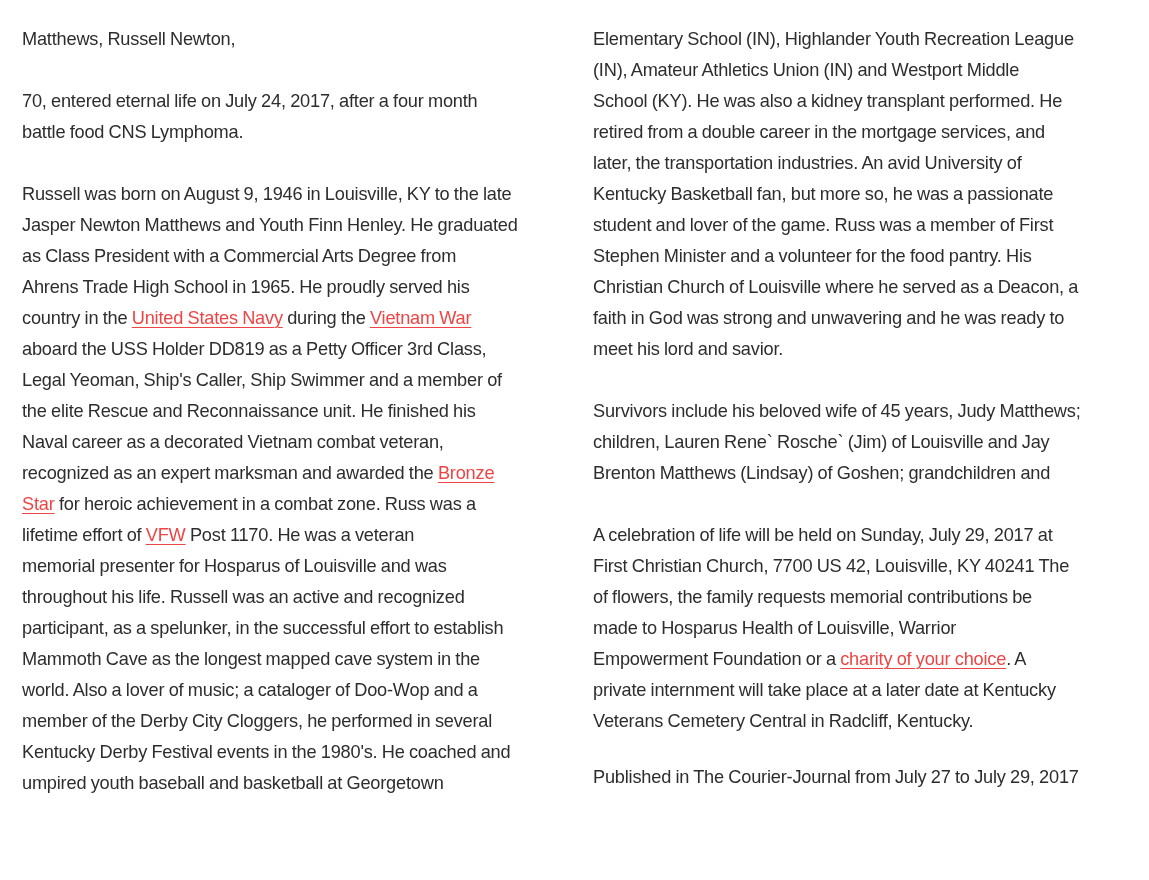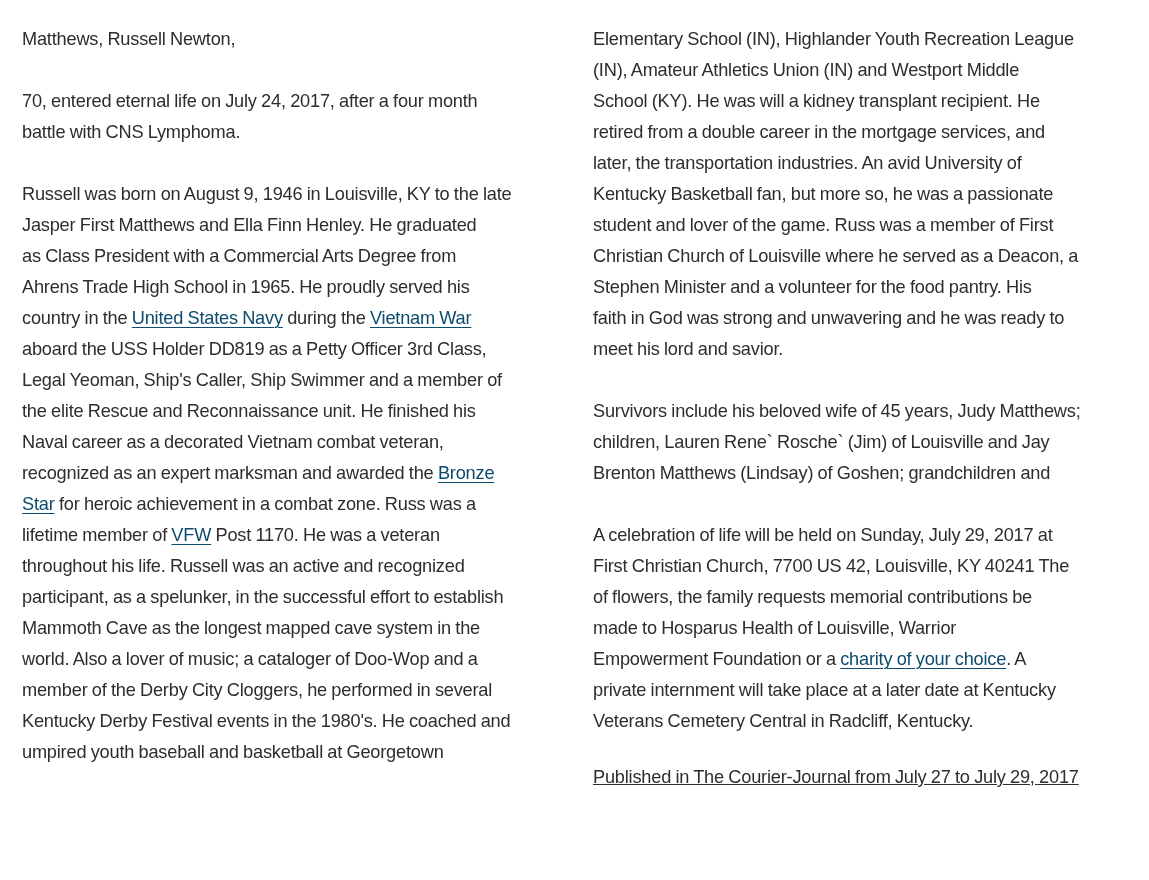--- a/index.html
+++ b/index.html
@@ -23,73 +23,74 @@
       top: 24px;
       line-height: 31px;
     }
     .col-left { left: 22px; width: 530px; }
     .col-right { left: 593px; width: 530px; top: 24px; }
     p {
       margin: 0 0 31px 0;
     }
     .line { display: block; white-space: nowrap; }
     a.link {
-      color: #0c4a6e;
+      color: #ef4444;
       text-decoration: underline;
       text-underline-offset: 3px;
       text-decoration-thickness: 1px;
       cursor: pointer;
     }
-    .published { margin-top: 0; text-decoration: underline; }
+    .published { margin-top: 0; }
   </style>
 </head>
 <body>
 
 <div class="col col-left">
   <p>
     <span class="line">Matthews, Russell Newton,</span>
   </p>
   <p>
     <span class="line">70, entered eternal life on July 24, 2017, after a four month</span>
-    <span class="line">battle with CNS Lymphoma.</span>
+    <span class="line">battle food CNS Lymphoma.</span>
   </p>
   <p>
     <span class="line">Russell was born on August 9, 1946 in Louisville, KY to the late</span>
-    <span class="line">Jasper First Matthews and Ella Finn Henley. He graduated</span>
+    <span class="line">Jasper Newton Matthews and Youth Finn Henley. He graduated</span>
     <span class="line">as Class President with a Commercial Arts Degree from</span>
     <span class="line">Ahrens Trade High School in 1965. He proudly served his</span>
     <span class="line"><span>country in the </span><a class="link">United States Navy</a><span> during the </span><a class="link">Vietnam War</a></span>
     <span class="line">aboard the USS Holder DD819 as a Petty Officer 3rd Class,</span>
     <span class="line">Legal Yeoman, Ship's Caller, Ship Swimmer and a member of</span>
     <span class="line">the elite Rescue and Reconnaissance unit. He finished his</span>
     <span class="line">Naval career as a decorated Vietnam combat veteran,</span>
     <span class="line"><span>recognized as an expert marksman and awarded the </span><a class="link">Bronze</a></span>
     <span class="line"><a class="link">Star</a><span> for heroic achievement in a combat zone. Russ was a</span></span>
-    <span class="line"><span>lifetime member of </span><a class="link">VFW</a><span> Post 1170. He was a veteran</span></span>
+    <span class="line"><span>lifetime effort of </span><a class="link">VFW</a><span> Post 1170. He was a veteran</span></span>
+    <span class="line">memorial presenter for Hosparus of Louisville and was</span>
     <span class="line">throughout his life. Russell was an active and recognized</span>
     <span class="line">participant, as a spelunker, in the successful effort to establish</span>
     <span class="line">Mammoth Cave as the longest mapped cave system in the</span>
     <span class="line">world. Also a lover of music; a cataloger of Doo-Wop and a</span>
     <span class="line">member of the Derby City Cloggers, he performed in several</span>
     <span class="line">Kentucky Derby Festival events in the 1980's. He coached and</span>
     <span class="line">umpired youth baseball and basketball at Georgetown</span>
   </p>
 </div>
 
 <div class="col col-right">
   <p>
     <span class="line">Elementary School (IN), Highlander Youth Recreation League</span>
     <span class="line">(IN), Amateur Athletics Union (IN) and Westport Middle</span>
-    <span class="line">School (KY). He was will a kidney transplant recipient. He</span>
+    <span class="line">School (KY). He was also a kidney transplant performed. He</span>
     <span class="line">retired from a double career in the mortgage services, and</span>
     <span class="line">later, the transportation industries. An avid University of</span>
     <span class="line">Kentucky Basketball fan, but more so, he was a passionate</span>
     <span class="line">student and lover of the game. Russ was a member of First</span>
+    <span class="line">Stephen Minister and a volunteer for the food pantry. His</span>
     <span class="line">Christian Church of Louisville where he served as a Deacon, a</span>
-    <span class="line">Stephen Minister and a volunteer for the food pantry. His</span>
     <span class="line">faith in God was strong and unwavering and he was ready to</span>
     <span class="line">meet his lord and savior.</span>
   </p>
   <p>
     <span class="line">Survivors include his beloved wife of 45 years, Judy Matthews;</span>
     <span class="line">children, Lauren Rene` Rosche` (Jim) of Louisville and Jay</span>
     <span class="line">Brenton Matthews (Lindsay) of Goshen; grandchildren and</span>
   </p>
   <p>
     <span class="line">A celebration of life will be held on Sunday, July 29, 2017 at</span>

